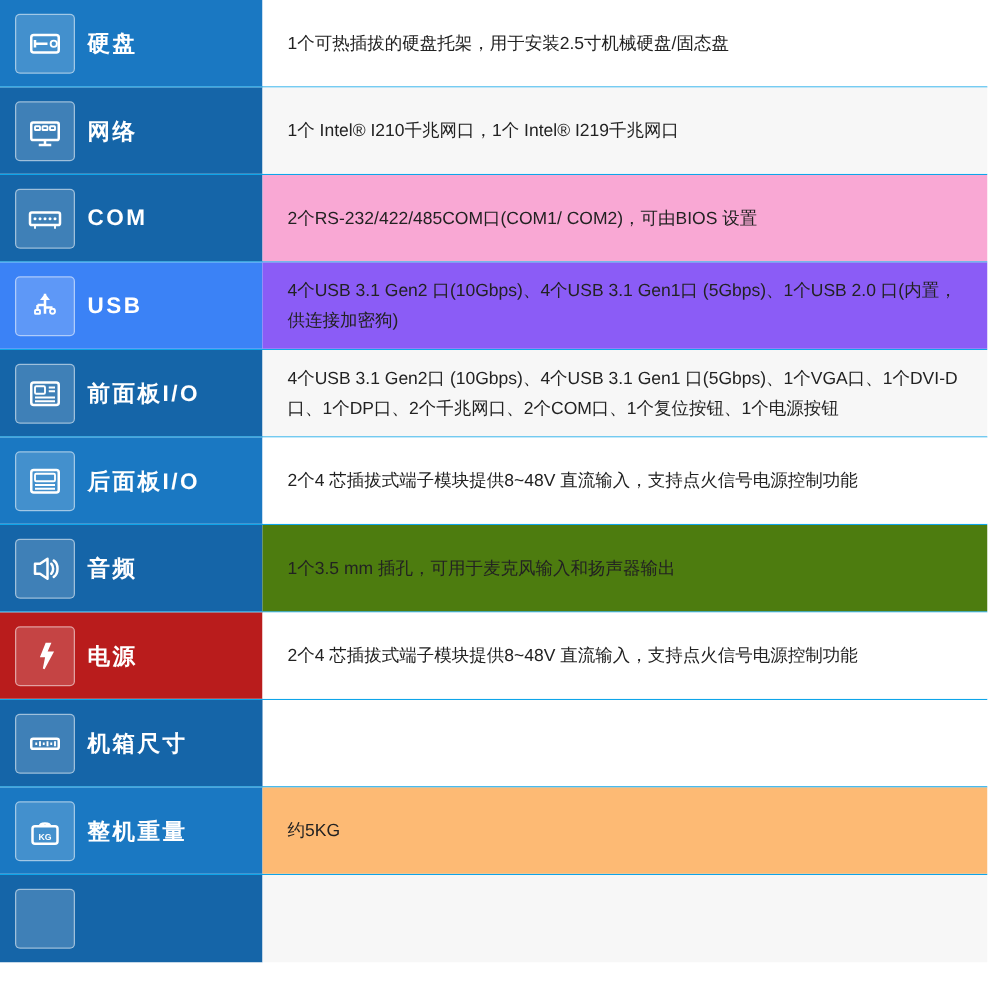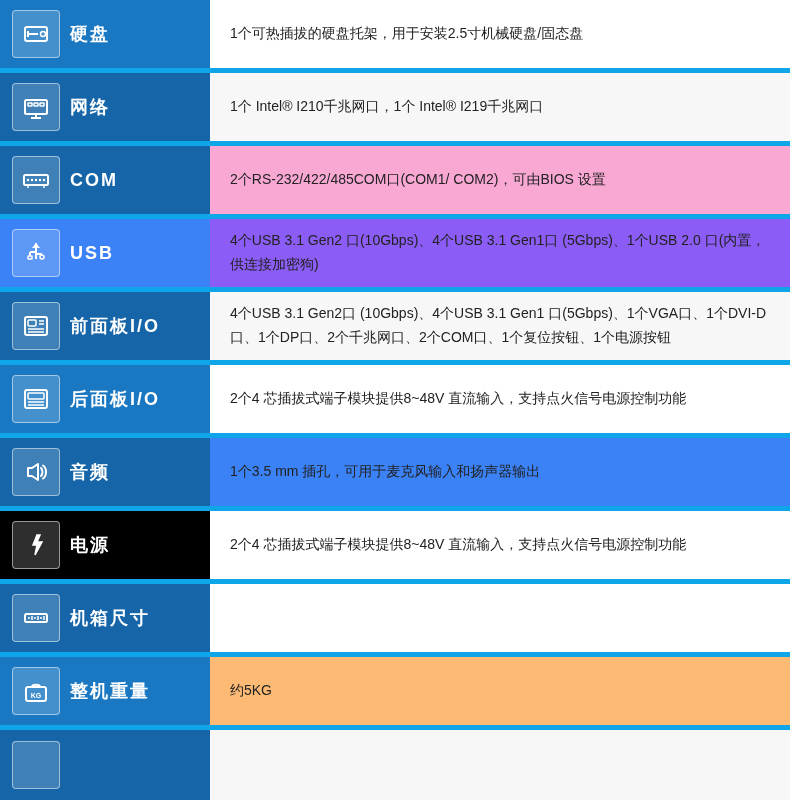--- a/index.html
+++ b/index.html
@@ -7,21 +7,21 @@
       font-family: "Microsoft YaHei", "PingFang SC", sans-serif;
       width: 790px;
       background: #fff;
     }
     .table-container {
       width: 790px;
     }
     .row {
       display: flex;
       flex-direction: row;
-      border-bottom: 5px solid #0ea5e9;
+      border-bottom: 1px solid #0ea5e9;
       min-height: 70px;
     }
     .row:last-child {
       border-bottom: none;
     }
     .cell-label {
       width: 210px;
       min-width: 210px;
       background: #1a78c2;
       display: flex;
@@ -191,26 +191,26 @@
     <div class="cell-label" style="background:#1565a8">
       <div class="icon-box">
         <svg width="28" height="28" viewBox="0 0 28 28" fill="none" xmlns="http://www.w3.org/2000/svg">
     <path d="M6 10 L6 18 L10 18 L16 22 L16 6 L10 10 Z" stroke="white" stroke-width="2" fill="none" stroke-linejoin="round"></path>
     <path d="M19 10 C21 12 21 16 19 18" stroke="white" stroke-width="2" stroke-linecap="round" fill="none"></path>
     <path d="M21 7.5 C25 10 25 18 21 20.5" stroke="white" stroke-width="2" stroke-linecap="round" fill="none"></path>
   </svg>
       </div>
       <span class="label-text">音频</span>
     </div>
-    <div class="cell-content" style="background:#3b82f6">
+    <div class="cell-content" style="background:#4d7c0f">
       <span>1个3.5 mm 插孔，可用于麦克风输入和扬声器输出</span>
     </div>
   </div>
     <div class="row">
-    <div class="cell-label" style="background:#000000">
+    <div class="cell-label" style="background:#b91c1c">
       <div class="icon-box">
         <svg width="28" height="28" viewBox="0 0 28 28" fill="none" xmlns="http://www.w3.org/2000/svg">
     <path d="M15 4 L11 14 L15 14 L13 24 L20 11 L15 11 L18 4 Z" stroke="white" stroke-width="1.5" fill="white"></path>
   </svg>
       </div>
       <span class="label-text">电源</span>
     </div>
     <div class="cell-content" style="background:#fff">
       <span>2个4 芯插拔式端子模块提供8~48V 直流输入，支持点火信号电源控制功能</span>
     </div>

